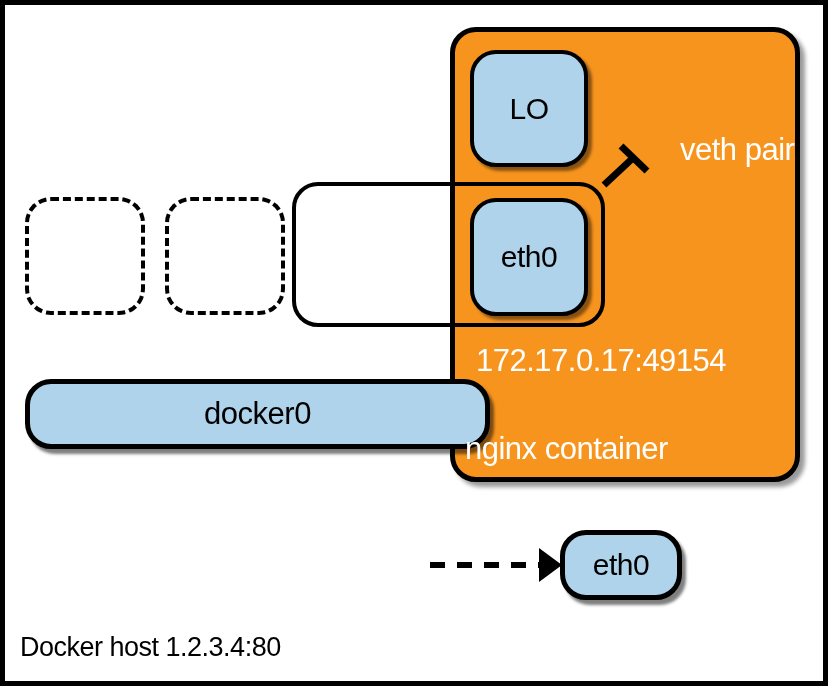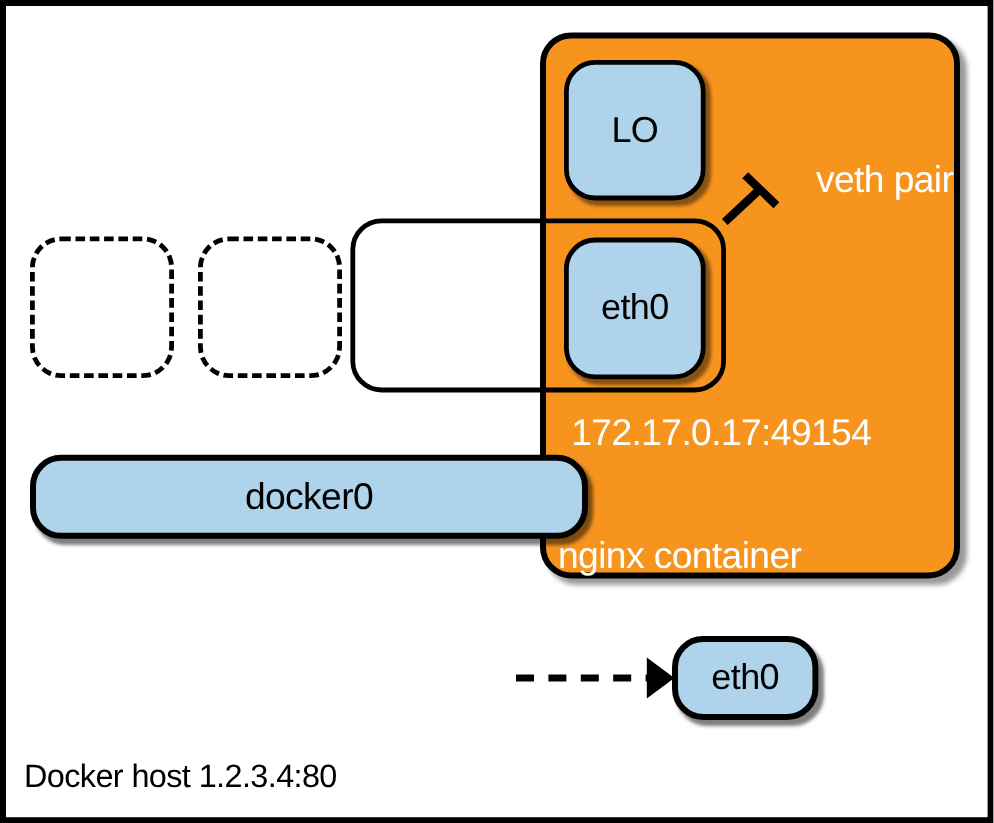--- a/index.html
+++ b/index.html
@@ -54,21 +54,21 @@
   #docker0-bar   { left:20px;  top:333px; width:465px; height:70px;margin-top:41px; }
   #iptables-bar  { left:22px;  top:525px; width:398px; height:70px; }
   #host-eth0-box { left:555px; top:525px; width:122px; height:70px;
                    border-width:5px; font-size:30px; }
   .wlabel {
     color:var(--white-text, #ffffff);
     font-size:31px; letter-spacing:-0.5px;
     z-index:4; white-space:nowrap;
   }
   #container-ip-label    { left:471px; top:338px; }
-  #nginx-container-label { left:460px; top:440px; }
+  #nginx-container-label { left:460px; top:426px; }
   #veth-pair-label       { left:643px; top:127px;margin-left:32px; }
   #docker-host-label {
     left:15px; top:627px; color:#000;
     font-size:27px; letter-spacing:-0.5px; z-index:4; white-space:nowrap;
   }
   #overlay {
     position:absolute; left:0; top:0; width:818px; height:676px;
     z-index:5; pointer-events:none;
   }
 </style>

